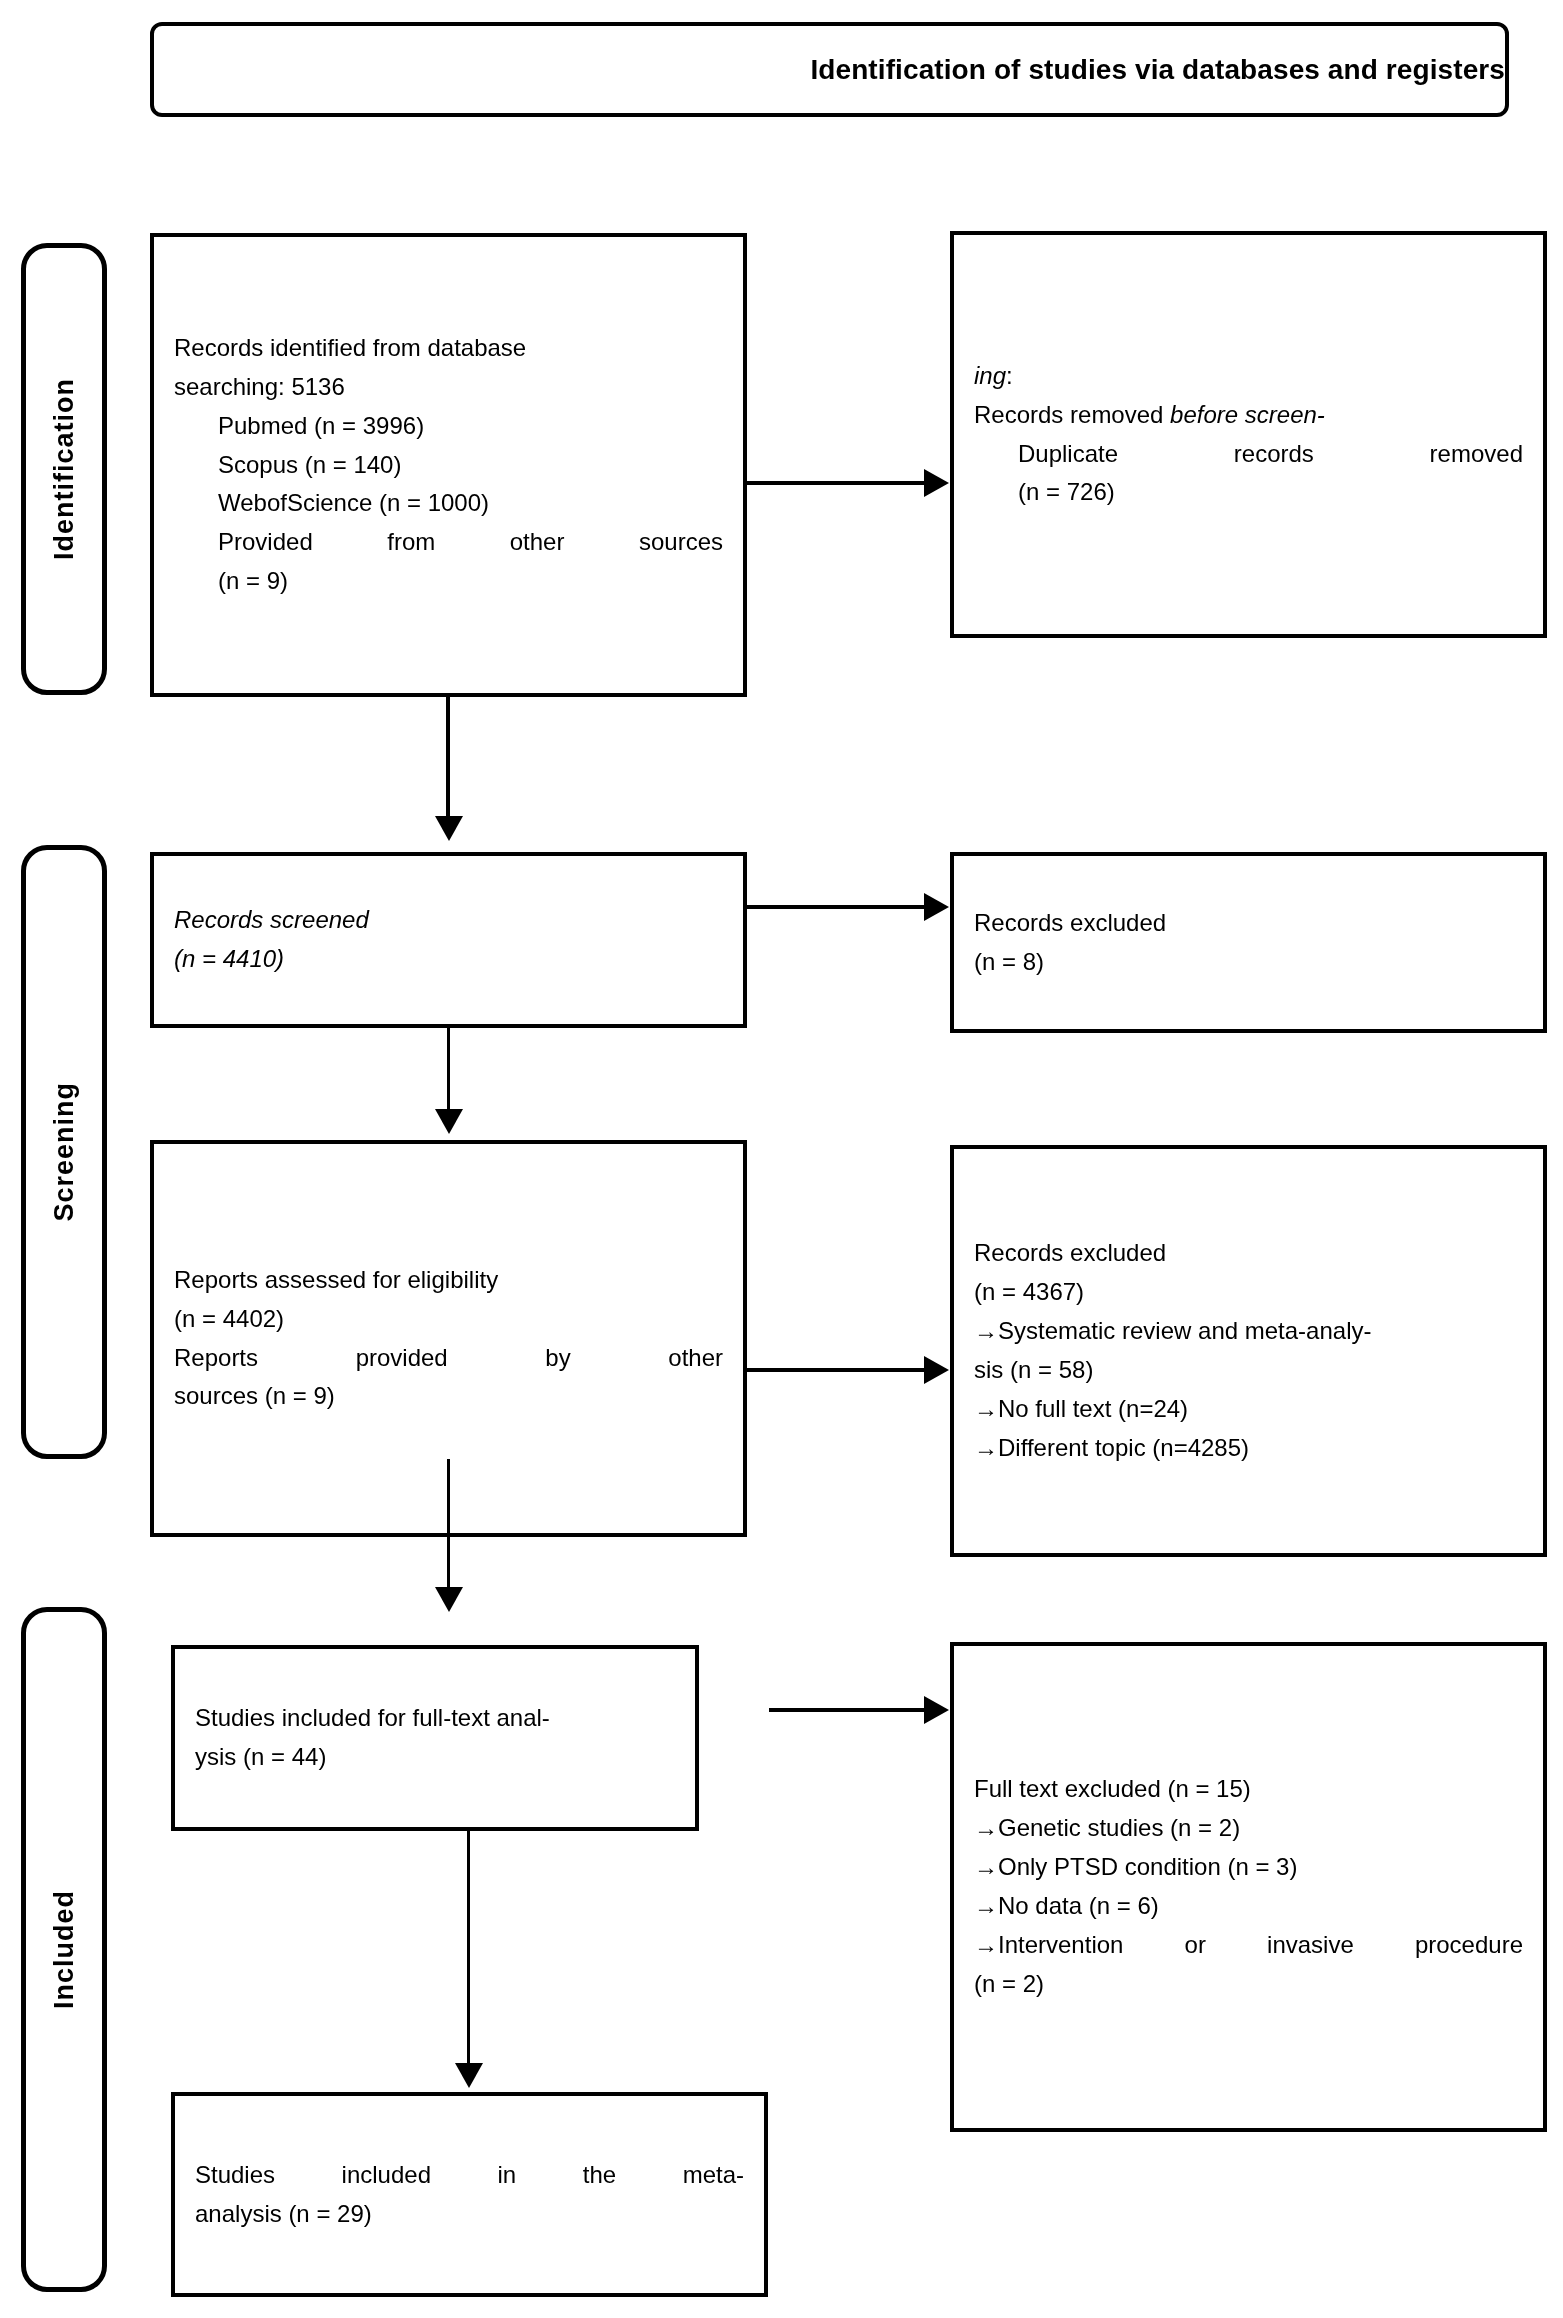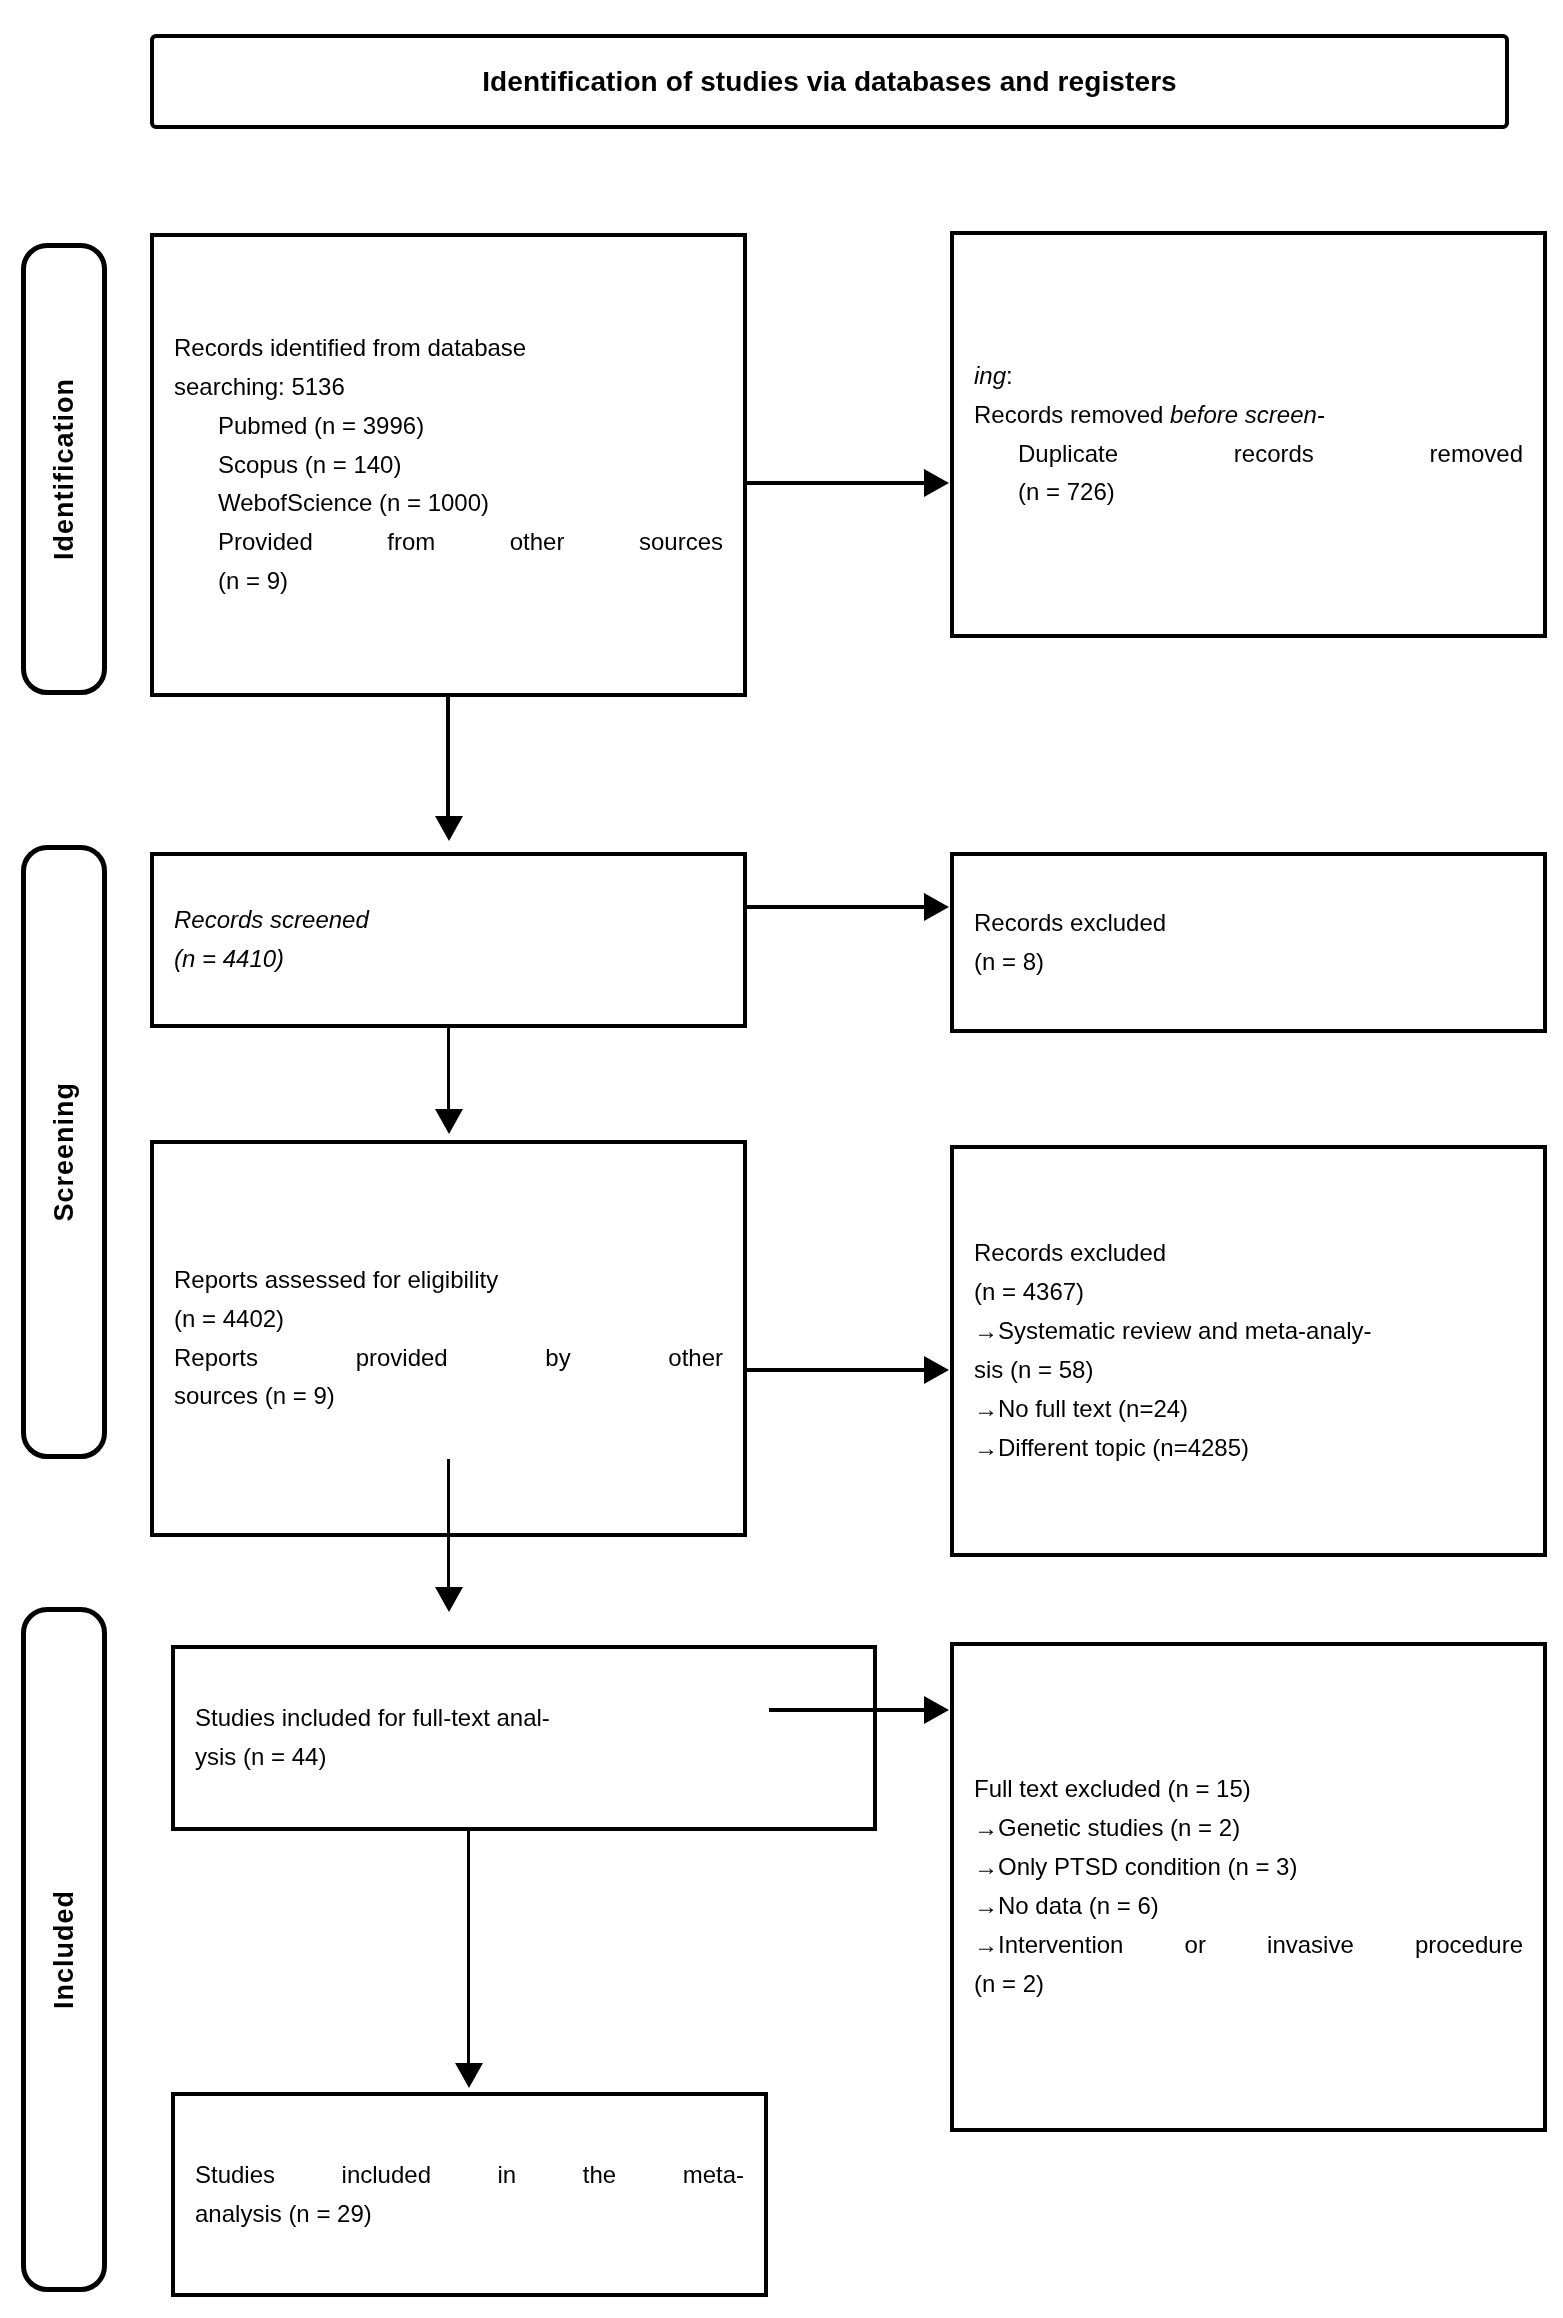--- a/index.html
+++ b/index.html
@@ -15,29 +15,29 @@
     background: #ffffff;
     font-family: "Liberation Sans", sans-serif;
     color: #000000;
     overflow: hidden;
   }
 
   
   .title-banner {
     position: absolute;
     left: 150px;
-    top: 34px;
+    top: 22px;
     width: 1359px;
     height: 95px;
     border: 4.3px solid #000;
-    border-radius: 6px;
+    border-radius: 12px;
     box-sizing: border-box;
     display: flex;
     align-items: center;
-    justify-content: center;
+    justify-content: flex-end;
   }
   .title-banner .t {
     font-size: 28px;
     font-weight: bold;
     letter-spacing: 0.1px;
     white-space: nowrap;
   }
 
   
   .stage-pill {
@@ -84,21 +84,21 @@
     white-space: pre-wrap;
   }
   .box p.indent { text-indent: 44px; }
   .box p.just   { text-align: justify; text-align-last: justify; }
   .ital { font-style: italic; }
 
   
   #box-identified   { left: 150px;  top: 233px;  width: 597px; height: 464px; }
   #box-screened     { left: 150px;  top: 852px; width: 597px; height: 176px; font-style: italic; }
   #box-eligibility  { left: 150px;  top: 1140px; width: 597px; height: 397px; }
-  #box-fulltext     { left: 171px;  top: 1645px; width: 706px; height: 186px; }
+  #box-fulltext     { left: 171px;  top: 1645px; width: 528px; height: 186px; }
   #box-metaanalysis { left: 171px;  top: 2092px; width: 597px; height: 205px; }
 
   
   #box-removed      { left: 950px; top: 231px;  width: 597px; height: 407px; }
   #box-excluded-1   { left: 950px; top: 852px; width: 597px; height: 181px; }
   #box-excluded-2   { left: 950px; top: 1145px; width: 597px; height: 412px; }
   #box-fulltext-exc { left: 950px; top: 1642px; width: 597px; height: 490px; }
   .h-line { position: absolute; height: 4.3px; background: #000; }
   .v-line { position: absolute; width: 4.3px;  background: #000; }
   .arrow-right {

